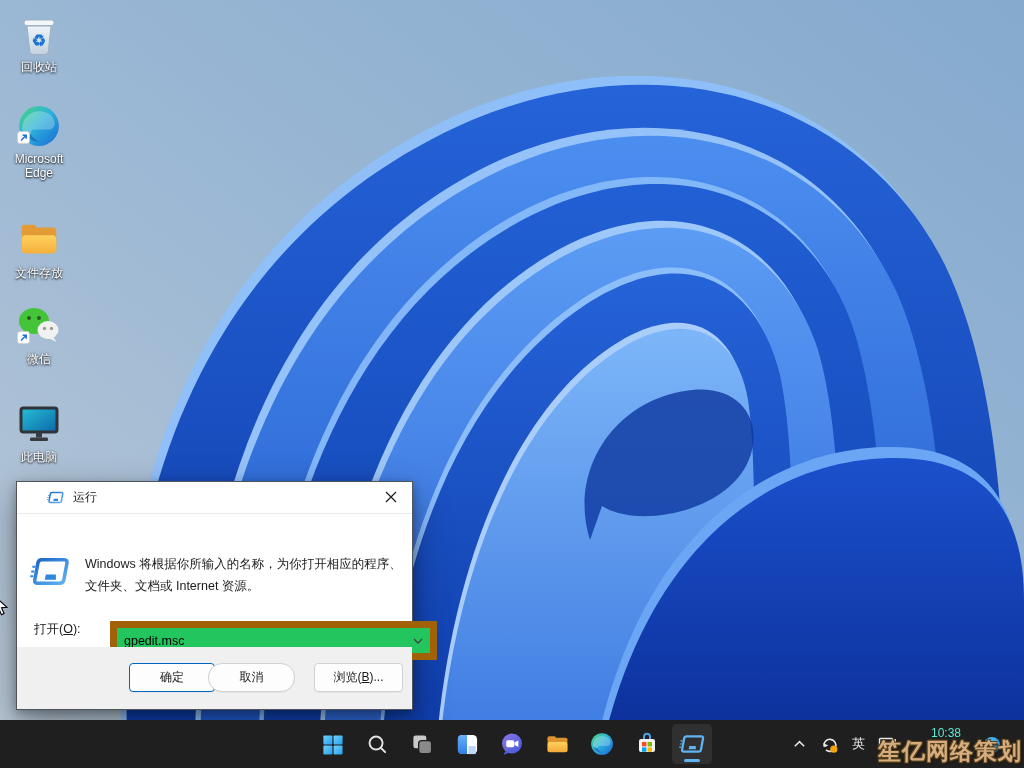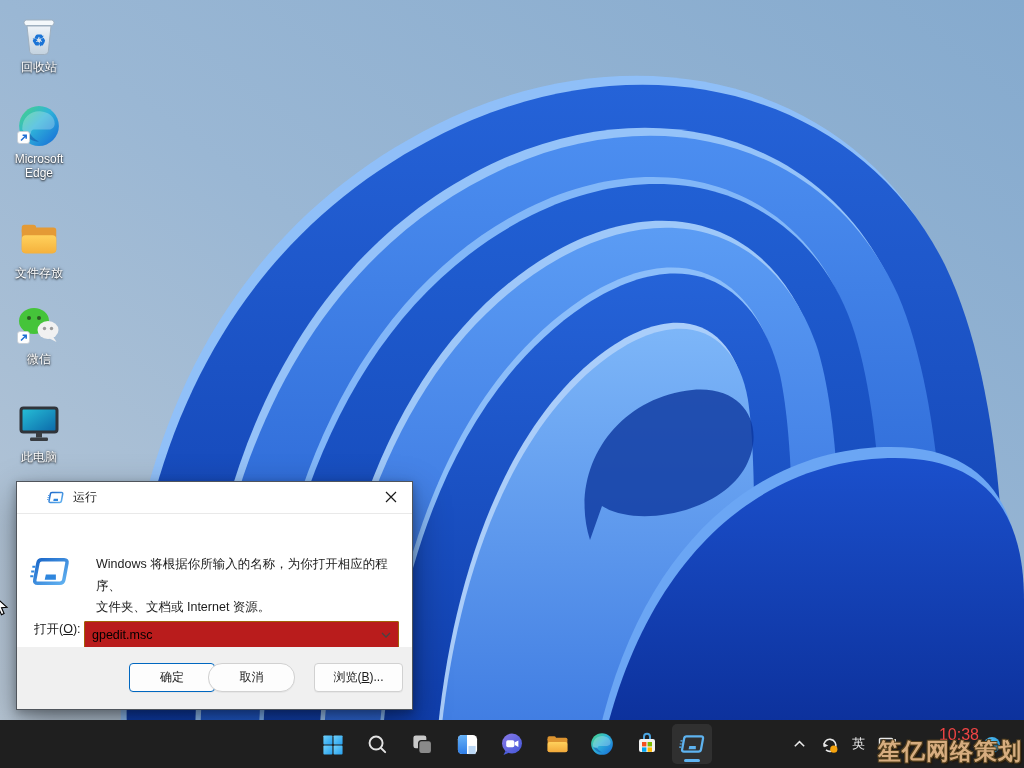--- a/index.html
+++ b/index.html
@@ -33,28 +33,29 @@
     border-bottom:1px solid #e9e9e9;background:#fff;position:relative;
   }
   .rd-title{font-size:12px;color:#1a1a1a;margin-left:9px;}
   .rd-close{
     position:absolute;right:0;top:0;width:42px;height:30px;display:grid;
     place-items:center;cursor:default;
   }
   .rd-body{position:relative;height:132px;background:#fff;}
   .rd-bigicon{position:absolute;left:13px;top:42px;}
   .rd-desc{
-    position:absolute;left:68px;top:40px;font-size:12.5px;line-height:1.72;color:#1b1b1b;margin-left:11px;
+    position:absolute;left:68px;top:40px;font-size:12.5px;line-height:1.72;color:#1b1b1b;
   }
   .rd-openrow{position:absolute;left:17px;top:107px;display:flex;}
   .rd-openlbl{font-size:12.5px;color:#1b1b1b;width:50px;}
   .u{text-decoration:underline;}
   .rd-combo{
-    position:relative;width:313px;height:25px;border:1px solid #a16207;border-radius:1px;
-    background:#b91c1c;
+    position:relative;width:313px;height:25px;border:7px solid #a16207;border-radius:1px;
+    background:#22c55e;
+    margin-left:26px;
   }
   .rd-combo input{
     position:absolute;inset:0;border:0;outline:0;padding:0 22px 0 7px;
     font-size:12.5px;font-family:"Liberation Sans",sans-serif;color:#000;background:transparent;
   }
   .rd-combo .chev{position:absolute;right:7px;top:10px;}
   .rd-footer{
     position:absolute;left:0;right:0;bottom:0;height:62px;background:#f0f0f0;
   }
   .rd-btn{
@@ -81,21 +82,21 @@
   .tb-btn.active{background:rgba(255,255,255,.08);}
   .tb-btn.active .pill{
     position:absolute;bottom:2px;left:50%;transform:translateX(-50%);
     width:16px;height:3px;border-radius:2px;background:#5eb3f0;
   }
   .tb-tray{
     position:absolute;right:126px;top:0;height:48px;display:flex;align-items:center;gap:13px;
   }
   .tray-ime{font-size:13px;color:#ececec;}
   .tb-clock{
-    position:absolute;right:45px;top:6px;font-size:16px;color:#ef4444;z-index:3;
+    position:absolute;right:63px;top:6px;font-size:12px;color:#5eead4;z-index:3;
   }
   .tray-badge{
     position:absolute;right:24px;top:17px;width:16px;height:16px;border-radius:50%;
     background:radial-gradient(circle at 35% 30%,#54c0f2,#1b8dd8);z-index:2;
   }
   .watermark{
     position:absolute;right:2px;bottom:1px;z-index:5;font-weight:bold;font-size:23px;
     letter-spacing:1px;color:#d7ad7f;white-space:nowrap;
     text-shadow:-1px -1px 0 #54401f,1px -1px 0 #54401f,-1px 1px 0 #54401f,
                 1px 1px 0 #54401f,2px 2px 1px rgba(35,22,8,.9);

